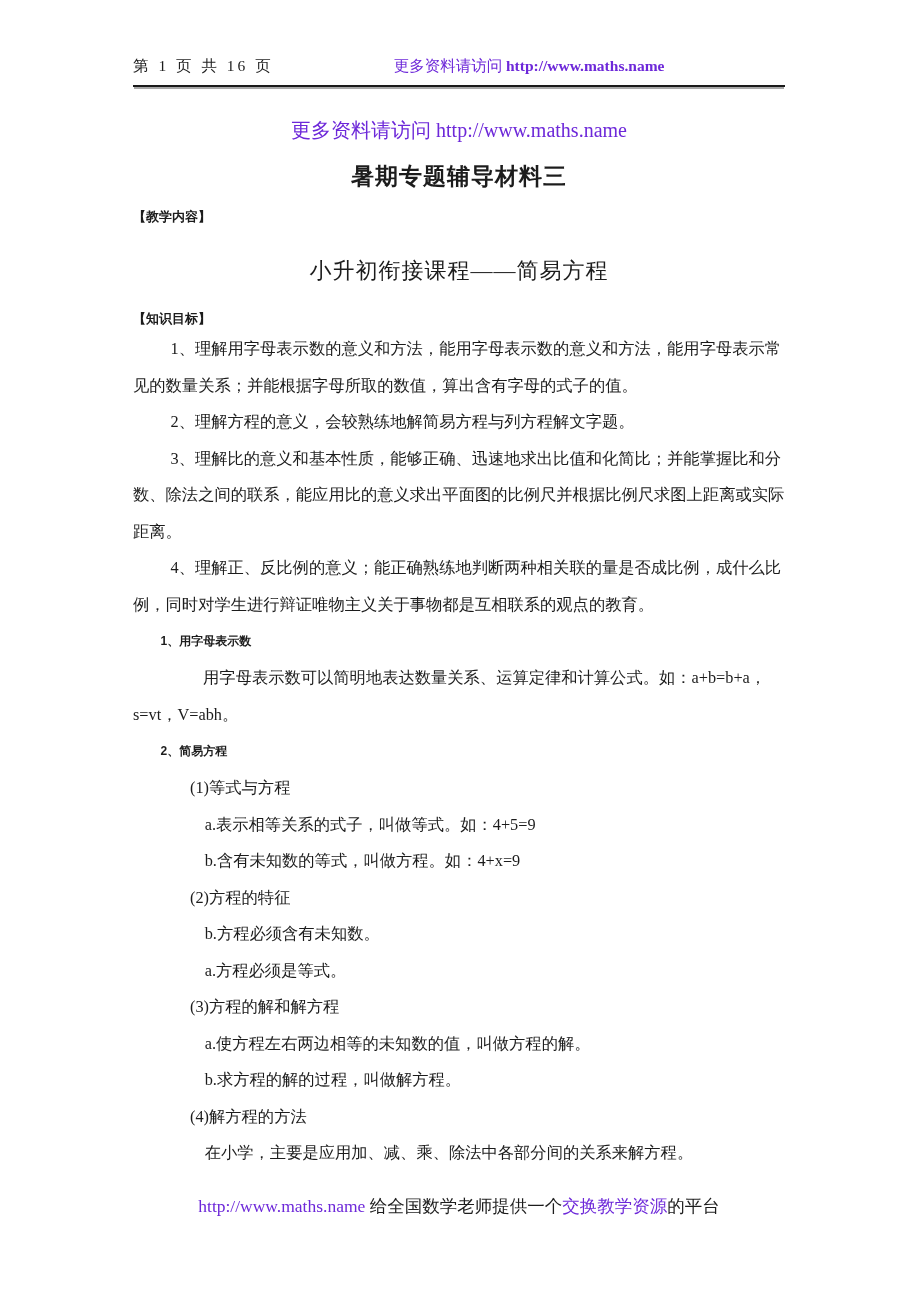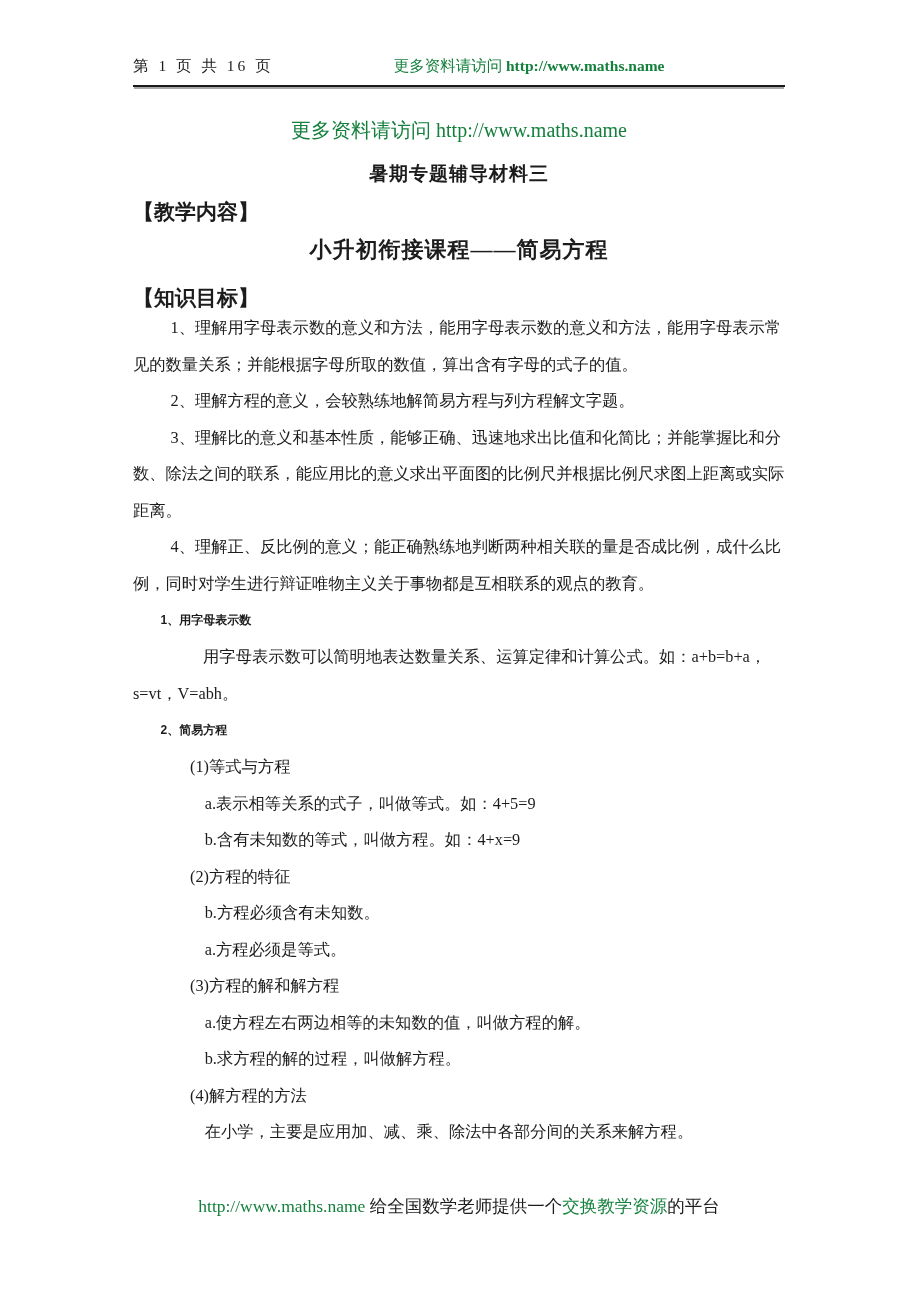--- a/index.html
+++ b/index.html
@@ -8,21 +8,21 @@
     width: 920px; height: 1302px;
     font-family: "Liberation Serif", serif;
     color: #1c1c1c;
     overflow: hidden;
   }
   .page {
     width: 920px; height: 1302px;
     padding: 56px 135px 0 133px;
     position: relative;
   }
-  .red { color: #15803d; }
+  .red { color: #6d28d9; }
   .bold { font-weight: bold; }
 
   
   .hdr {
     display: flex;
     align-items: baseline;
     font-size: 15.5px;
     padding-bottom: 8px;
     border-bottom: 2px solid #1a1a1a;
     box-shadow: 0 3px 0 -1px rgba(60,60,60,.45);
@@ -34,37 +34,37 @@
   .promo-line {
     margin-top: 30px;
     text-align: center;
     font-size: 20px;
   }
 
   
   .doc-title {
     margin-top: 17px;
     text-align: center;
-    font-size: 19px;
+    font-size: 23px;
     font-weight: bold;
     font-family: "Liberation Sans", sans-serif;
     letter-spacing: 1px;
   }
   .section-head {
     margin-top: 13px;
-    font-size: 21px;
+    font-size: 13px;
     font-weight: bold;
     font-family: Liberation Sans, sans-serif;
     line-height: 24px;
   }
   .doc-subtitle {
-    margin-top: 11px;
+    margin-top: 27px;
     text-align: center;
     font-size: 22px;
-    font-weight: 700;
+    font-weight: 400;
     letter-spacing: 1px;
   }
   .section-head.goals { margin-top: 21px; }
   .section-head.explain { margin-top: 7px; line-height: 37px; }
 
   
   .body-text { font-size: 16.3px; line-height: 36.5px; }
   .goal { text-indent: 2.3em; }
   .item-heading {
     font-weight: bold;

